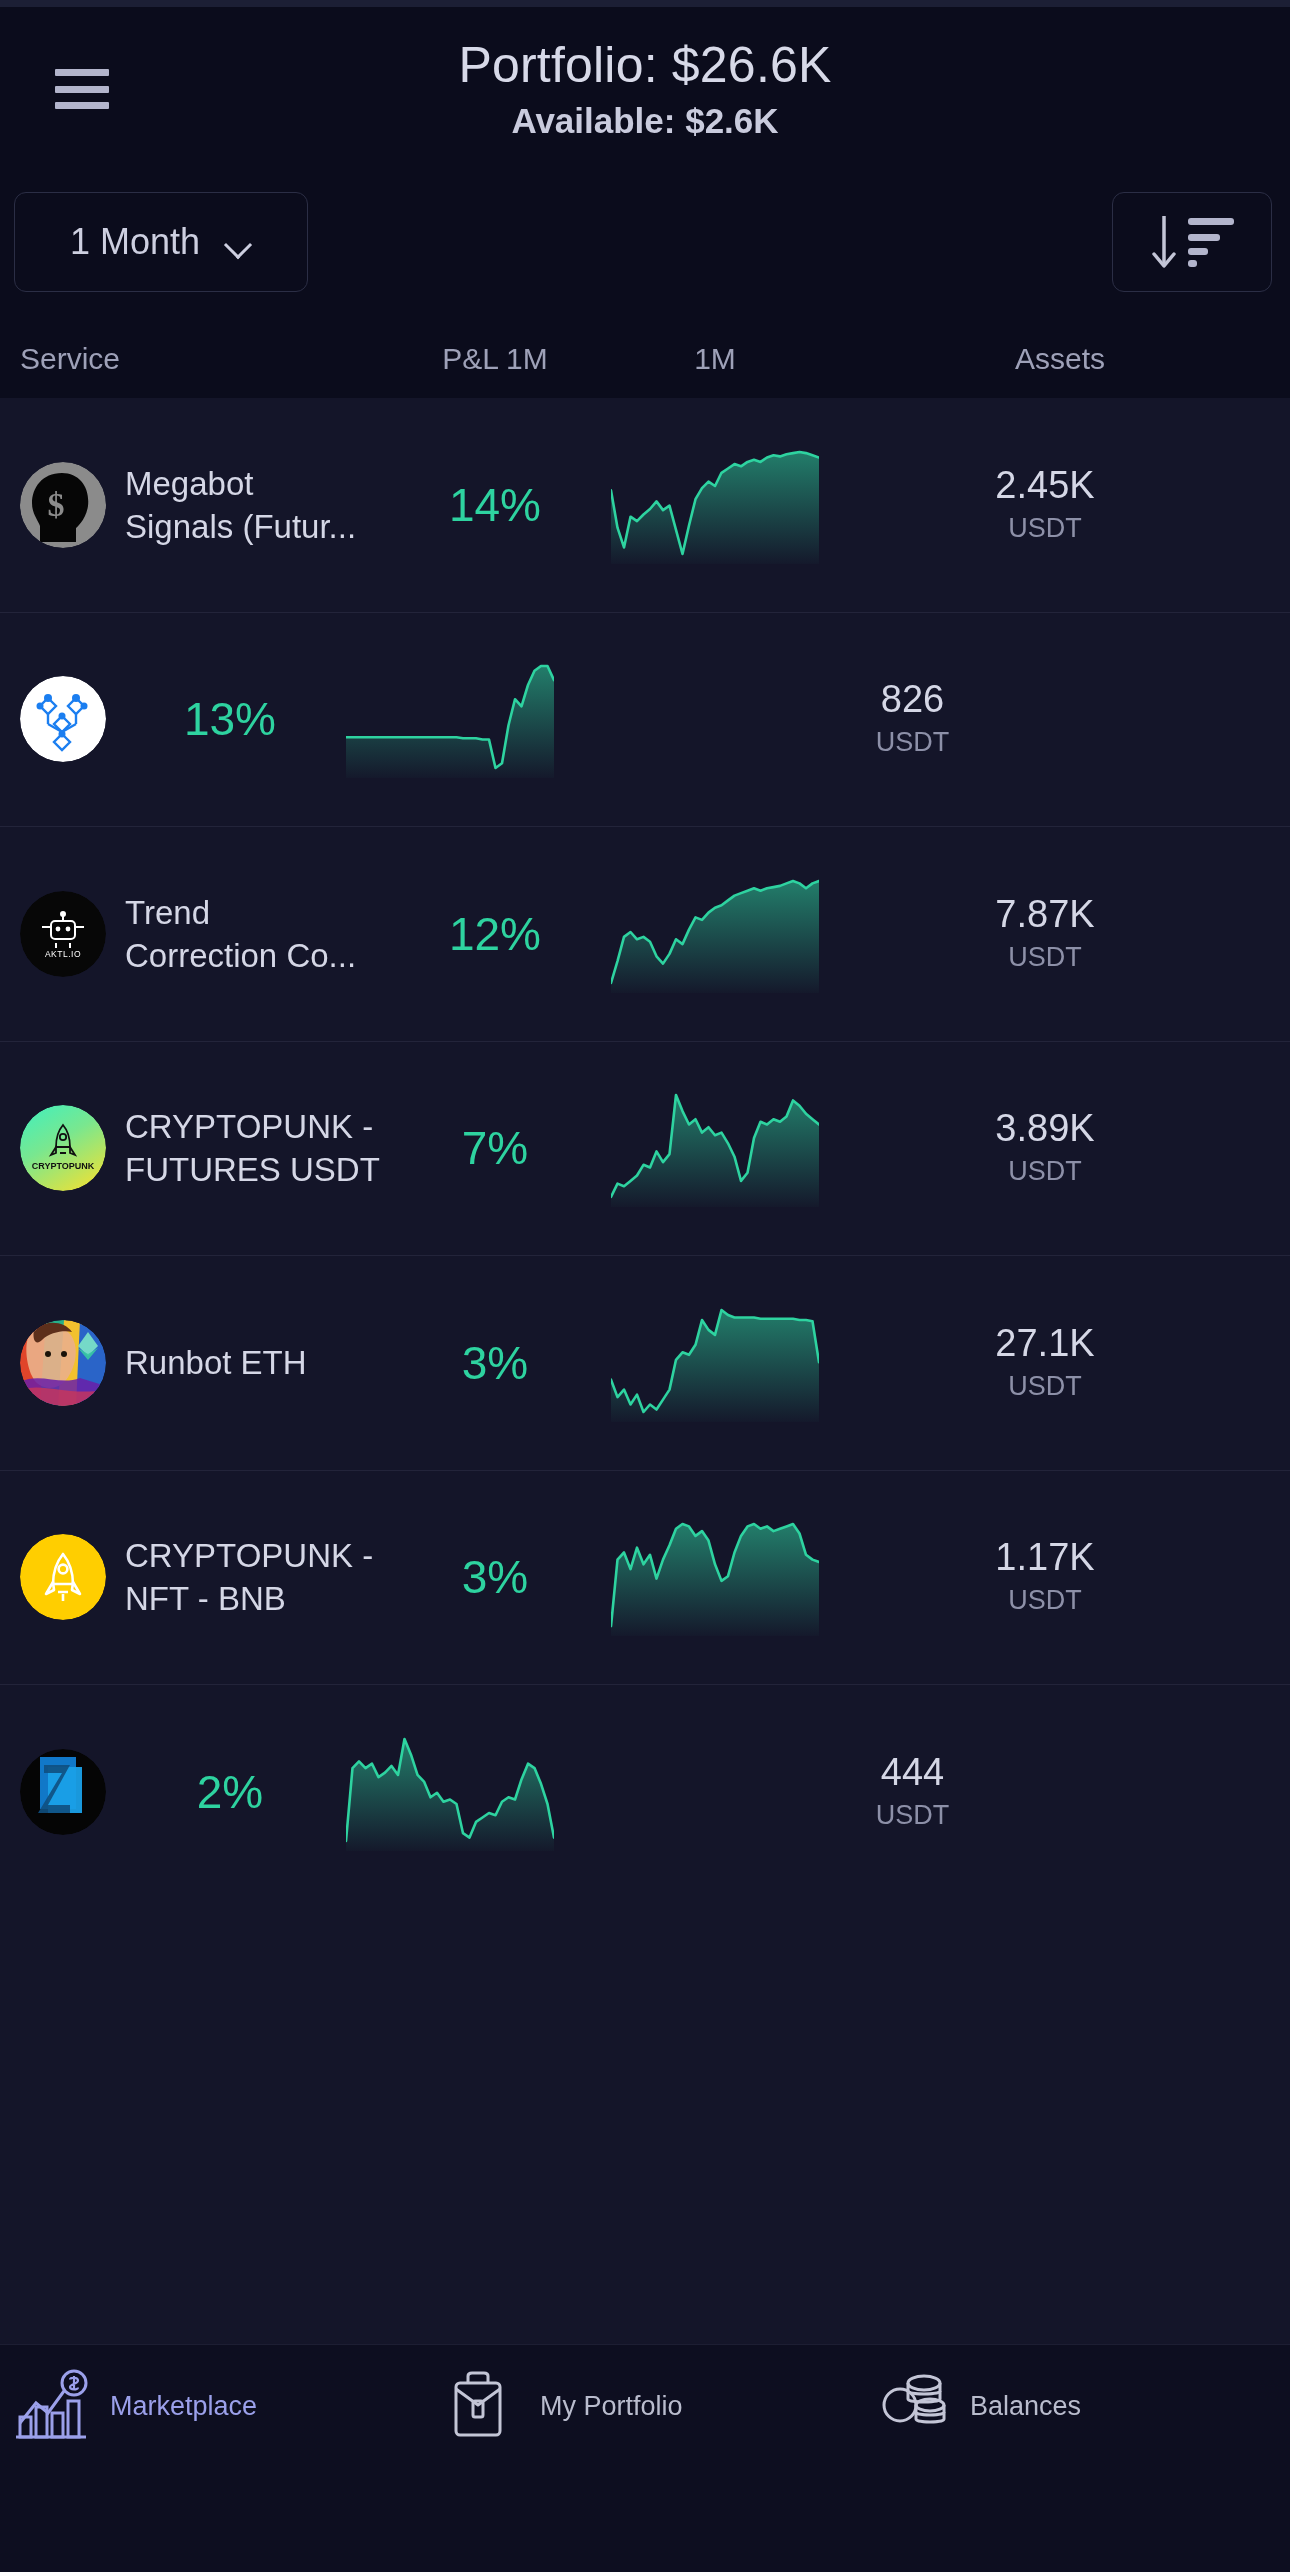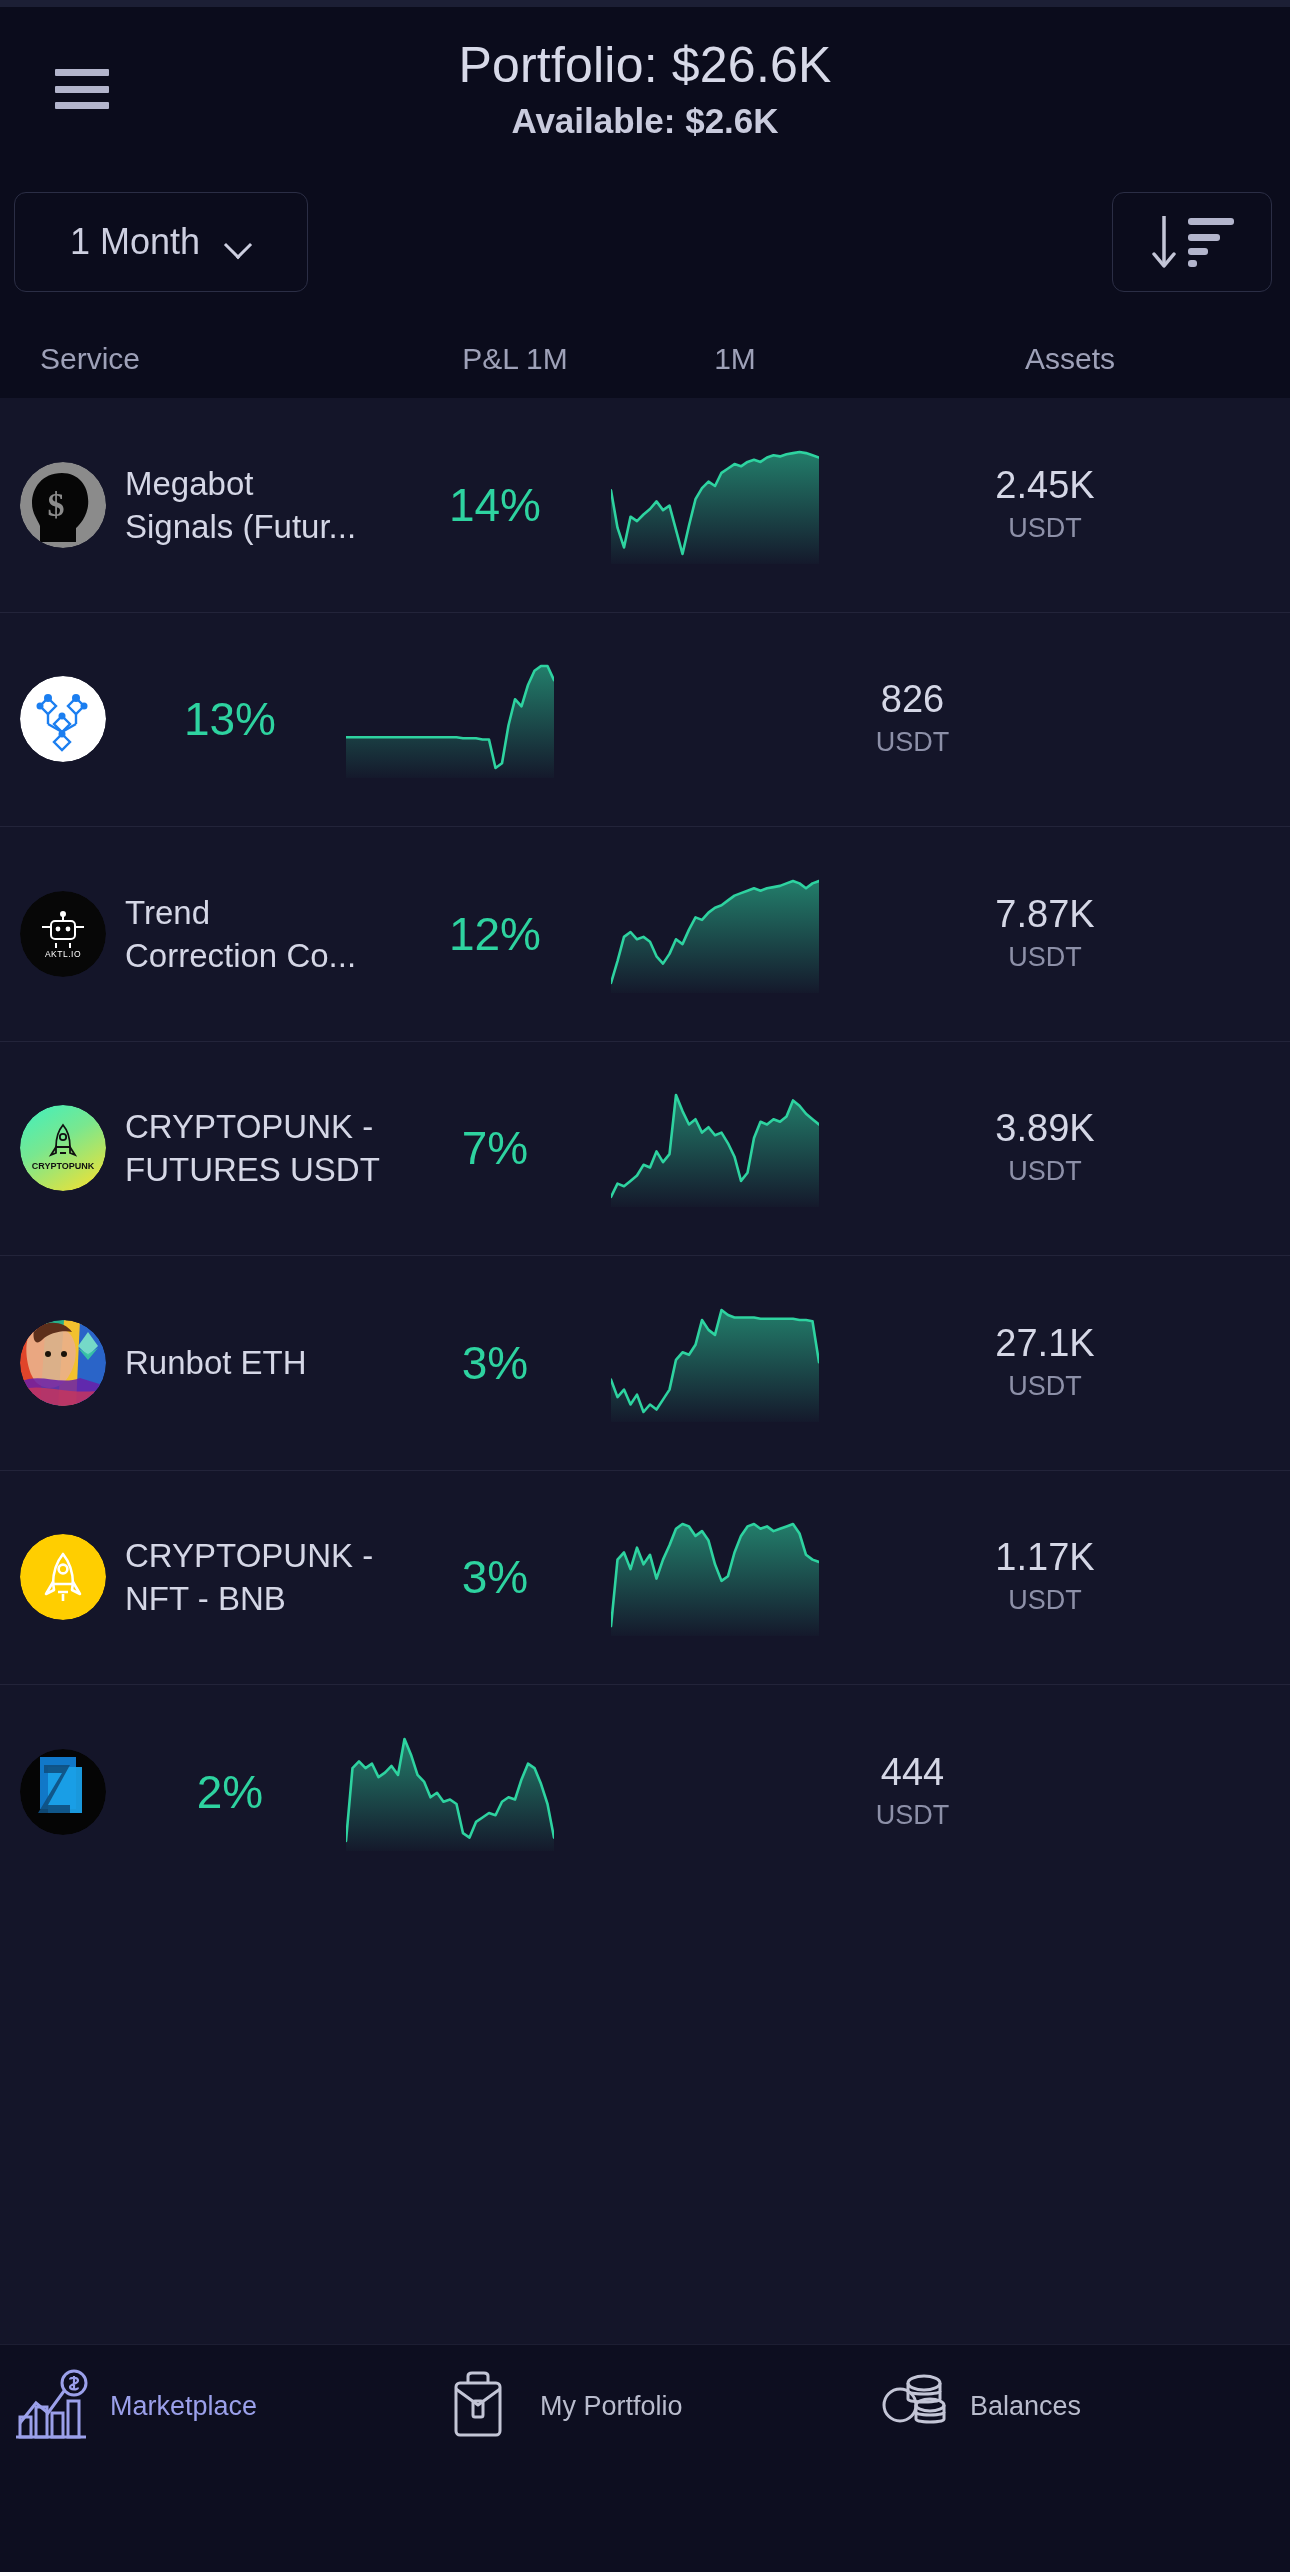--- a/index.html
+++ b/index.html
@@ -83,21 +83,21 @@
   }
 
   
   .table-head {
     display: flex; align-items: center;
     height: 78px; flex: 0 0 auto;
     background: #0b0c1c;
     padding: 0 0 0 20px;
     font-size: 30px; color: #9ea1b8;
   }
-  .col-service { width: 370px; margin-left: 20px; }
+  .col-service { width: 370px; }
   .col-pnl { width: 210px; text-align: center; }
   .col-spark { width: 230px; text-align: center; }
   .col-assets { flex: 1; text-align: center; }
 
   
   .list {
     flex: 1 1 auto;
     background: #141529;
     overflow: hidden;
     position: relative;

